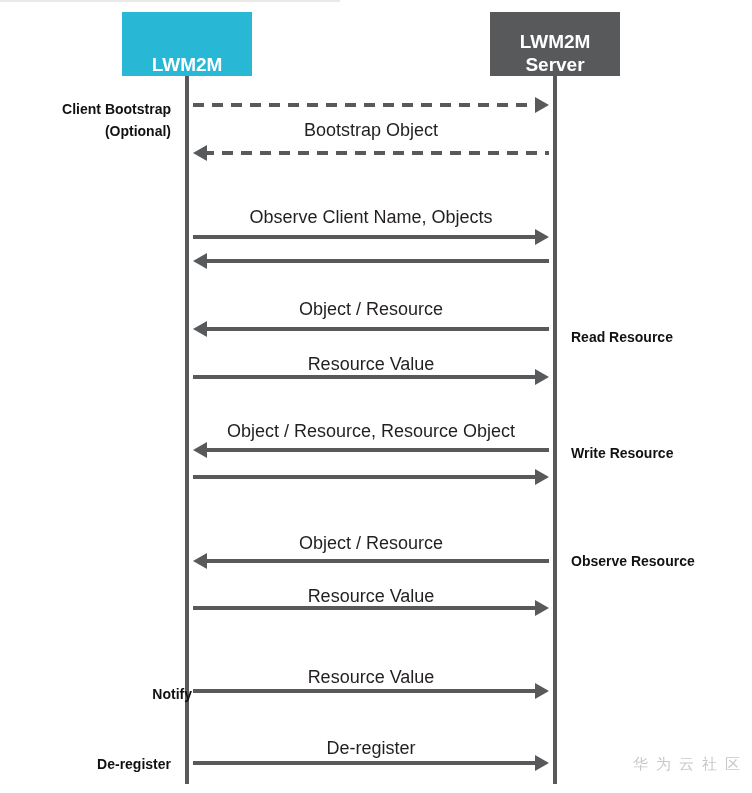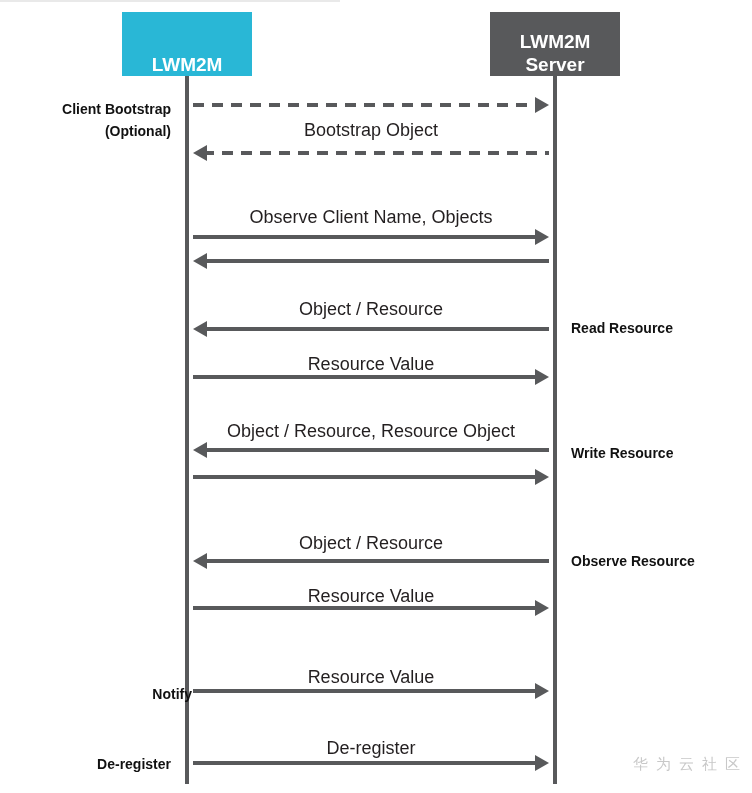--- a/index.html
+++ b/index.html
@@ -115,21 +115,21 @@
   <div class="lifeline client"></div>
   <div class="lifeline server"></div>
 
   <div class="side-label left" style="top:98px;">
     <div>Client Bootstrap</div>
     <div>(Optional)</div>
   </div>
   <div class="side-label left" style="top:683px;padding-left:21px;">Notify</div>
   <div class="side-label left" style="top:753px;">De-register</div>
 
-  <div class="side-label right" style="top:317px;">Read Resource</div>
+  <div class="side-label right" style="top:326px;">Read Resource</div>
   <div class="side-label right" style="top:442px;">Write Resource</div>
   <div class="side-label right" style="top:550px;">Observe Resource</div>
 
   <div class="arrow right dashed" style="top:97px;">
     <div class="line"></div>
     <div class="head"></div>
   </div>
   <div class="msg-label" style="top:119px;">Bootstrap Object</div>
   <div class="arrow left dashed" style="top:145px;">
     <div class="line"></div>

